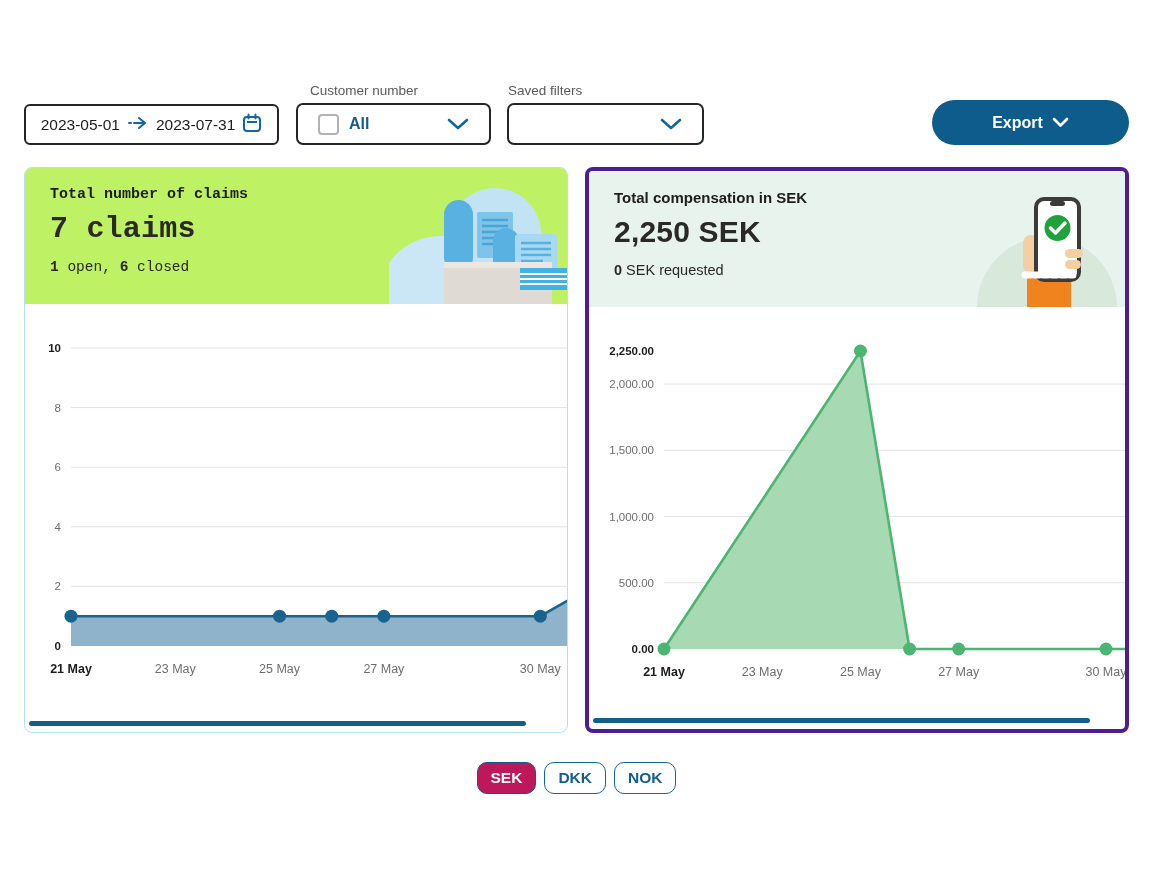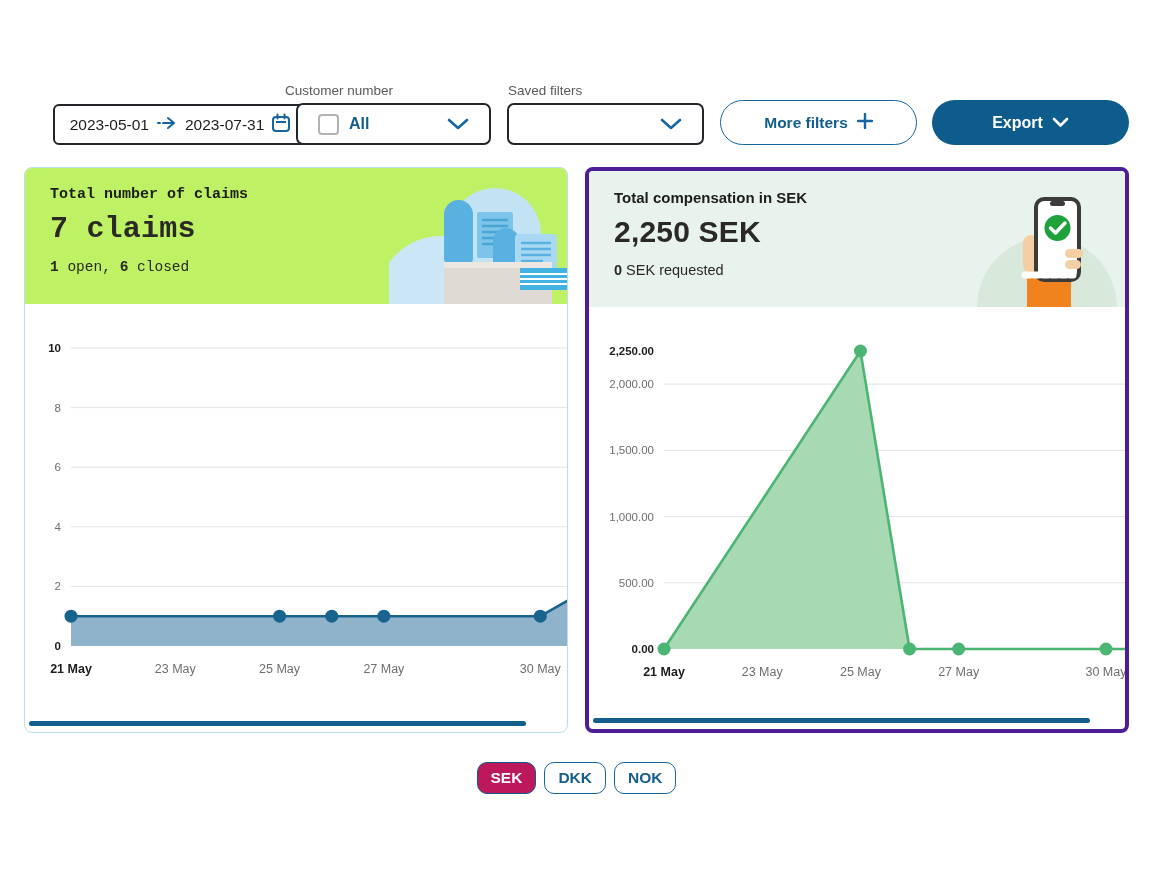--- a/index.html
+++ b/index.html
@@ -6,21 +6,21 @@
   html,body { background:#ffffff; }
   body { font-family:"Liberation Sans", sans-serif; color:#1d1d1b; }
   .stage { position:relative; width:1153px; height:872px; background:#fff; overflow:hidden; }
 
   
   .field-label { position:absolute; font-size:13.5px; color:#5a5a5a; }
   .date-input {
     position:absolute; left:24px; top:104px; width:255px; height:41px;
     border:2px solid #22262b; border-radius:6px; background:#fff;
     display:flex; align-items:center; justify-content:center; gap:7px;
-    font-size:15.5px; color:#1d1d1b; cursor:pointer;margin-left:29px;
+    font-size:15.5px; color:#1d1d1b; cursor:pointer;
   }
   .select-box {
     position:absolute; height:42px; border:2px solid #22262b; border-radius:7px;
     background:#fff; display:flex; align-items:center; padding:0 20px; cursor:pointer;
   }
   .select-box .value { color:#135e8d; font-weight:700; font-size:16px; margin-left:10px; }
   .select-box .chev { margin-left:auto; display:flex; }
   .checkbox { width:21px; height:21px; border:2px solid #b3b3b3; border-radius:4px; background:#fff; }
   .pill-btn {
     position:absolute; height:45px; border-radius:23px; display:flex; align-items:center;
@@ -69,50 +69,41 @@
     <span>
       <svg width="20" height="20" viewBox="0 0 20 20">
           <rect x="2" y="4" width="16" height="14" rx="3" fill="none" stroke="#1565a0" stroke-width="2"></rect>
           <line x1="6.5" y1="1.5" x2="6.5" y2="5.5" stroke="#1565a0" stroke-width="2" stroke-linecap="round"></line>
           <line x1="13.5" y1="1.5" x2="13.5" y2="5.5" stroke="#1565a0" stroke-width="2" stroke-linecap="round"></line>
           <line x1="5" y1="9" x2="15" y2="9" stroke="#1565a0" stroke-width="2"></line>
         </svg>
     </span>
   </div>
 
-  <div class="field-label" style="left:285px; top:83px;text-align:right;">Customer number</div>
+  <div class="field-label" style="left:310px; top:83px;text-align:right;">Customer number</div>
   <div class="select-box" style="left:296px; top:103px; width:195px;">
     <span class="checkbox"></span>
     <span class="value">All</span>
     <span class="chev">
       <svg width="22" height="13" viewBox="0 0 22 13">
           <polyline points="2,2 11,10 20,2" fill="none" stroke="#1565a0" stroke-width="2.6" stroke-linecap="round" stroke-linejoin="round"></polyline>
         </svg>
     </span>
   </div>
 
   <div class="field-label" style="left:508px; top:83px;">Saved filters</div>
   <div class="select-box" style="left:507px; top:103px; width:197px;">
     <span class="value" style="margin-left:0;"></span>
     <span class="chev">
       <svg width="22" height="13" viewBox="0 0 22 13">
           <polyline points="2,2 11,10 20,2" fill="none" stroke="#1565a0" stroke-width="2.6" stroke-linecap="round" stroke-linejoin="round"></polyline>
         </svg>
     </span>
   </div>
 
-  <button class="pill-btn pill-outline" style="left:720px; top:100px; width:197px;">
-    <span>More filters</span>
-    <span>
-      <svg width="16" height="16" viewBox="0 0 16 16">
-          <line x1="8" y1="1" x2="8" y2="15" stroke="#1565a0" stroke-width="2.4" stroke-linecap="round"></line>
-          <line x1="1" y1="8" x2="15" y2="8" stroke="#1565a0" stroke-width="2.4" stroke-linecap="round"></line>
-        </svg>
-    </span>
-  </button>
 
   <button class="pill-btn pill-solid" style="left:932px; top:100px; width:197px;">
     <span>Export</span>
     <span>
       <svg width="17" height="11" viewBox="0 0 17 11">
           <polyline points="2,2 8.5,8.5 15,2" fill="none" stroke="#ffffff" stroke-width="2.6" stroke-linecap="round" stroke-linejoin="round"></polyline>
         </svg>
     </span>
   </button>
 

